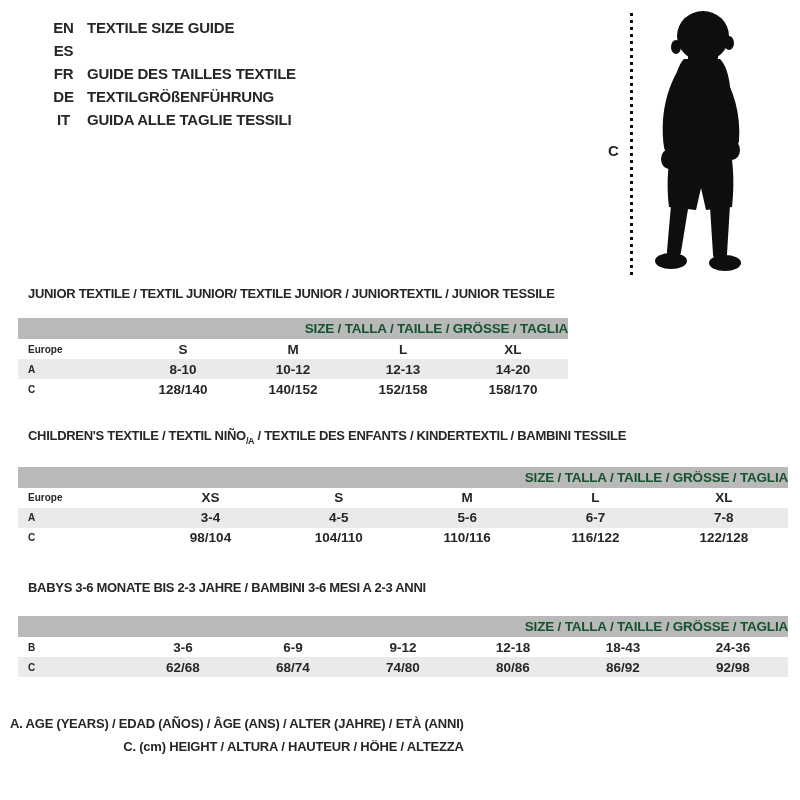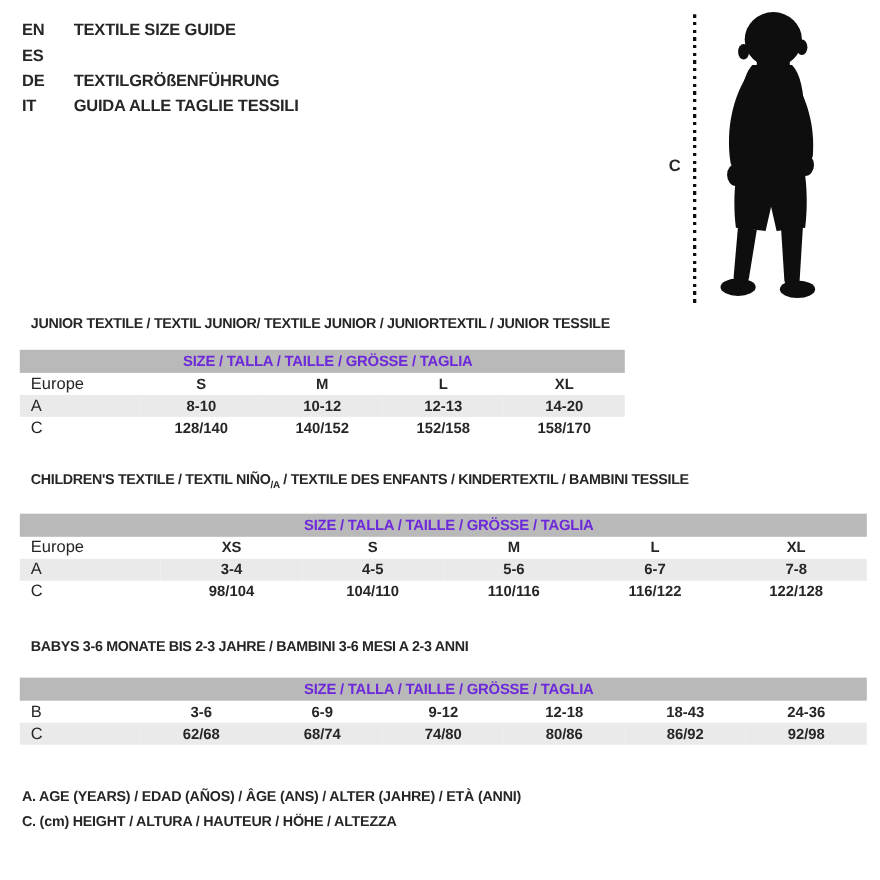--- a/index.html
+++ b/index.html
@@ -3,21 +3,21 @@
 <meta charset="utf-8">
 <style>
   html,body{margin:0;padding:0;background:#fff;}
   .canvas{
     position:relative;width:800px;height:800px;overflow:hidden;
     background:var(--background,#ffffff);
     color:var(--text,#262626);
     font-family:"Liberation Sans",sans-serif;
   }
   
-  .lang-block{position:absolute;left:20px;top:16px;}
+  .lang-block{position:absolute;left:40px;top:16px;text-align:center;}
   .lang-row{display:flex;line-height:23px;font-weight:700;font-size:15px;letter-spacing:-0.2px;}
   .lang-code{width:47px;}
   
   .dotted-line{
     position:absolute;left:630px;top:13px;width:3px;height:264px;
     background-image:repeating-linear-gradient(to bottom,var(--silhouette,#0e0e0e) 0 3px,transparent 3px 7px);
   }
   .measure-label{position:absolute;left:608px;top:142px;font-size:15px;font-weight:700;}
   .silhouette{position:absolute;left:644px;top:11px;width:112px;height:262px;color:var(--silhouette,#0e0e0e);}
   
@@ -27,43 +27,47 @@
   .sec-2{top:556px;}
   .section-heading{font-size:13px;font-weight:700;line-height:21px;letter-spacing:-0.3px;white-space:nowrap;}
   .section-heading sub{font-size:9px;}
   .size-table{border-collapse:collapse;table-layout:fixed;margin-left:-10px;}
   .sec-0 .size-table{width:550px;margin-top:14px;}
   .sec-1 .size-table{width:770px;margin-top:15px;}
   .sec-2 .size-table{width:770px;margin-top:18px;}
   .bar-row{height:21px;}
   .bar-cell{
     background:var(--table-header-bg,#b9b9b9);
-    text-align:center;padding:0 0 0 10px;
-    font-size:13.5px;font-weight:700;letter-spacing:-0.2px;color:#6d28d9;
+    text-align:right;padding:0 0 0 10px;
+    font-size:13.5px;font-weight:700;letter-spacing:-0.2px;color:#14532d;
   }
   .size-table tbody tr{height:20px;}
   .size-table tbody tr:nth-child(even){background:var(--shaded-row-bg,#eaeaea);}
-  .row-label{text-align:left;padding:0 0 0 10px;width:70px;font-size:15px;font-weight:400;}
+  .row-label{text-align:left;padding:0 0 0 10px;width:70px;font-size:10px;font-weight:700;}
   .cell{text-align:center;font-size:13.5px;font-weight:700;padding:0;}
   
-  .footnotes{position:absolute;left:20px;top:712px;}
+  .footnotes{position:absolute;left:10px;top:712px;text-align:right;}
   .footnote{font-size:13px;font-weight:700;line-height:23px;letter-spacing:-0.2px;white-space:nowrap;}
 </style>
 </head>
 <body>
 
 <div class="canvas">
 
   <div class="lang-block">
       <div class="lang-row">
         <span class="lang-code">EN</span>
         <span class="lang-label">TEXTILE SIZE GUIDE</span>
       </div>
       <div class="lang-row">
         <span class="lang-code">ES</span>
+      </div>
+      <div class="lang-row">
+        <span class="lang-code">FR</span>
+        <span class="lang-label">GUIDE DES TAILLES TEXTILE</span>
       </div>
       <div class="lang-row">
         <span class="lang-code">DE</span>
         <span class="lang-label">TEXTILGRÖßENFÜHRUNG</span>
       </div>
       <div class="lang-row">
         <span class="lang-code">IT</span>
         <span class="lang-label">GUIDA ALLE TAGLIE TESSILI</span>
       </div>
     </div>

